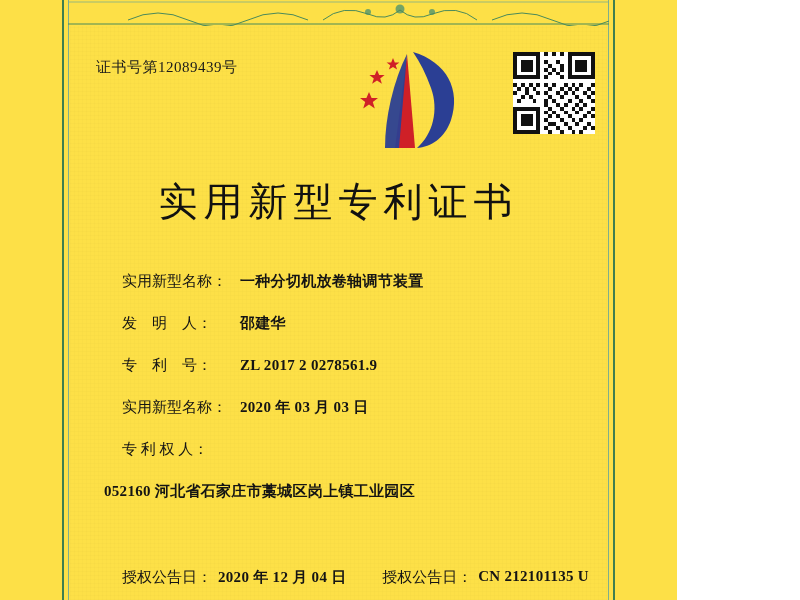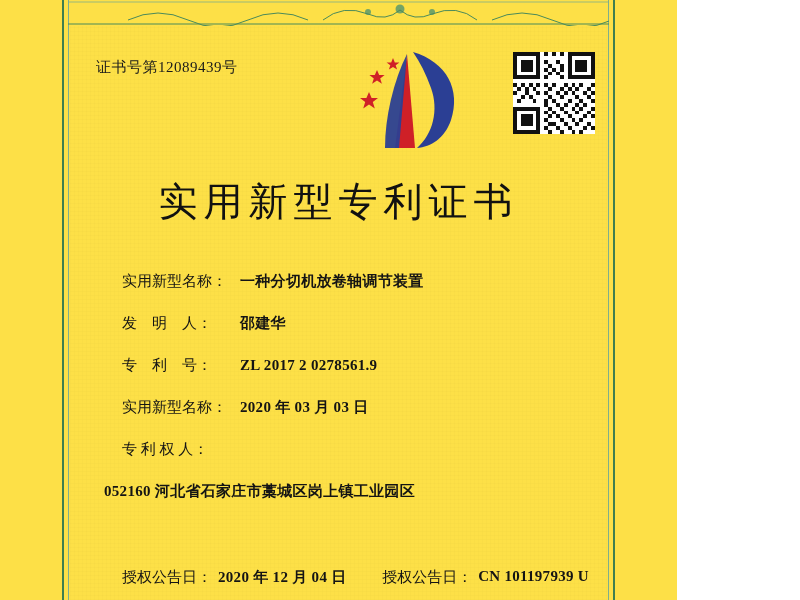--- a/index.html
+++ b/index.html
@@ -340,17 +340,17 @@
     </div>
   </div>
 
   <div class="bottom-row">
     <div class="bottom-cell">
       <span class="field-label">授权公告日：</span>
       <span class="field-value">2020 年 12 月 04 日</span>
     </div>
     <div class="bottom-cell">
       <span class="field-label">授权公告日：</span>
-      <span class="field-value">CN 101197939 U</span>
+      <span class="field-value">CN 212101135 U</span>
     </div>
   </div>
 
 </div>
 
 </body></html>

